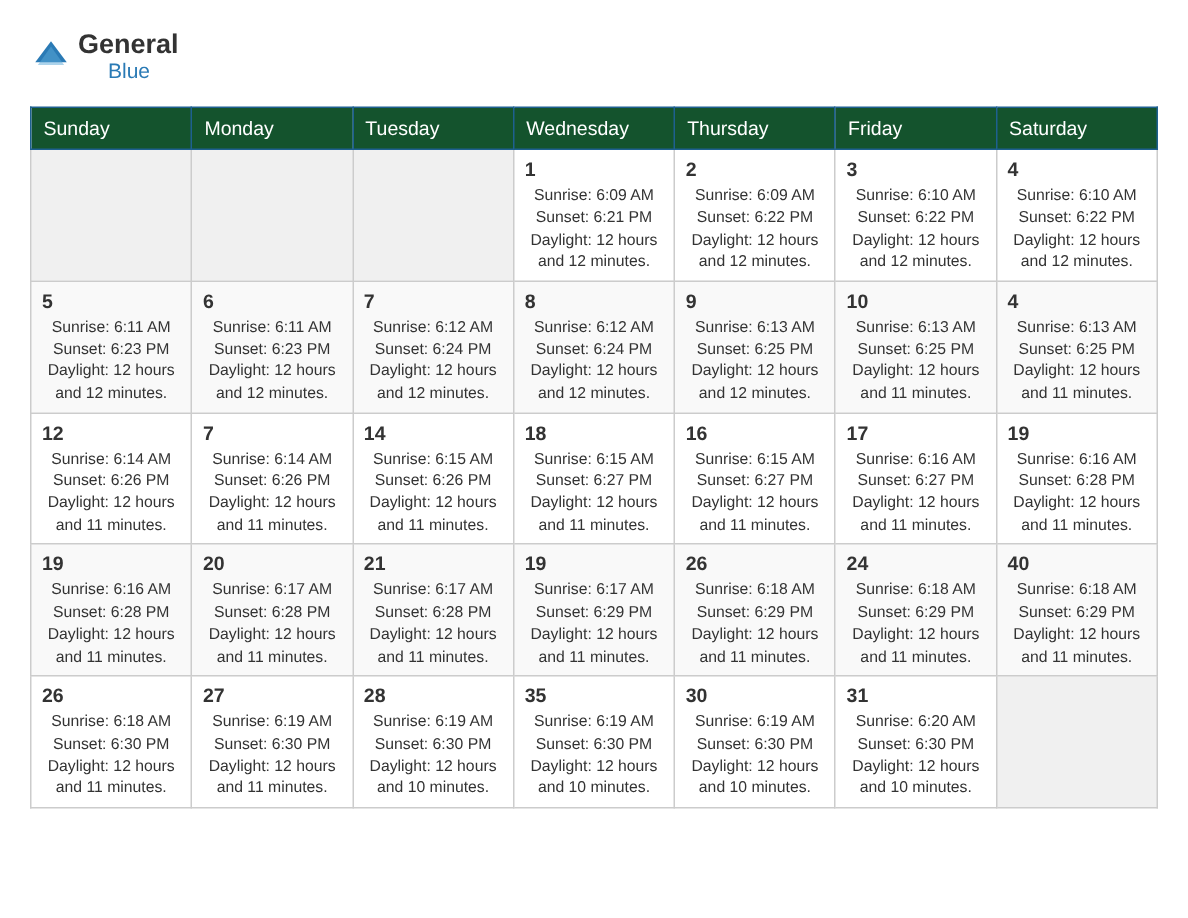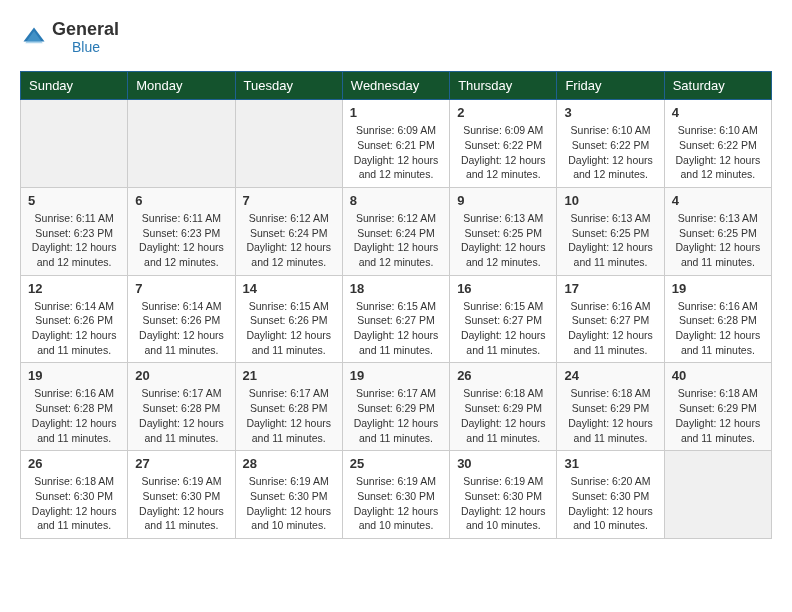--- a/index.html
+++ b/index.html
@@ -329,21 +329,21 @@
 and 11 minutes.</div>
         </td>
         <td>
           <div class="day-number">28</div>
           <div class="day-info" style="white-space: pre-line;">Sunrise: 6:19 AM
 Sunset: 6:30 PM
 Daylight: 12 hours
 and 10 minutes.</div>
         </td>
         <td>
-          <div class="day-number">25</div>
+          <div class="day-number">35</div>
           <div class="day-info" style="white-space: pre-line;">Sunrise: 6:19 AM
 Sunset: 6:30 PM
 Daylight: 12 hours
 and 10 minutes.</div>
         </td>
         <td>
           <div class="day-number">30</div>
           <div class="day-info" style="white-space: pre-line;">Sunrise: 6:19 AM
 Sunset: 6:30 PM
 Daylight: 12 hours

